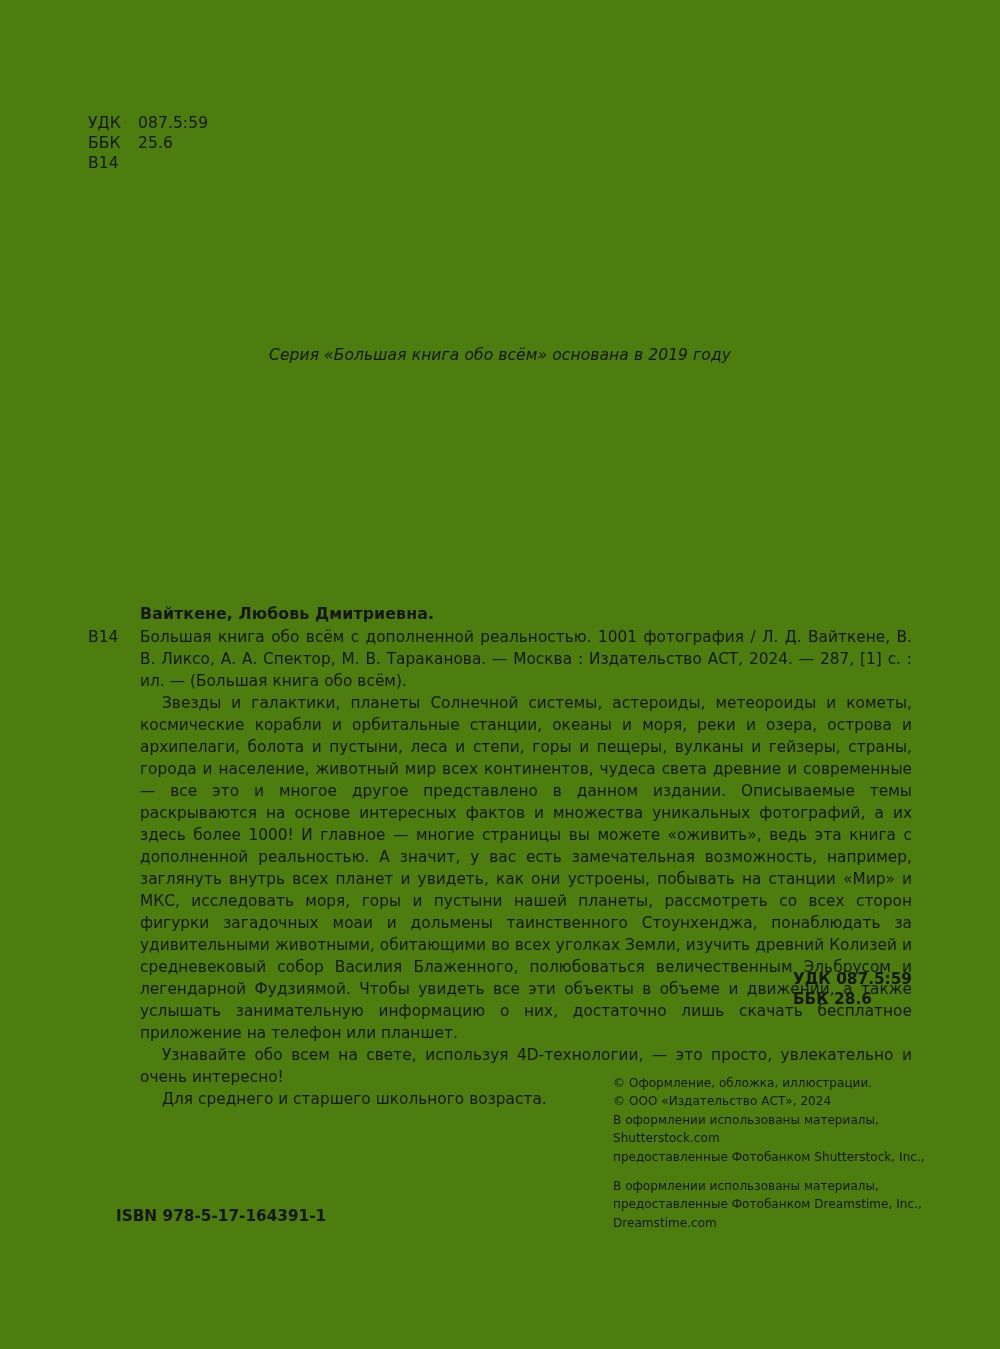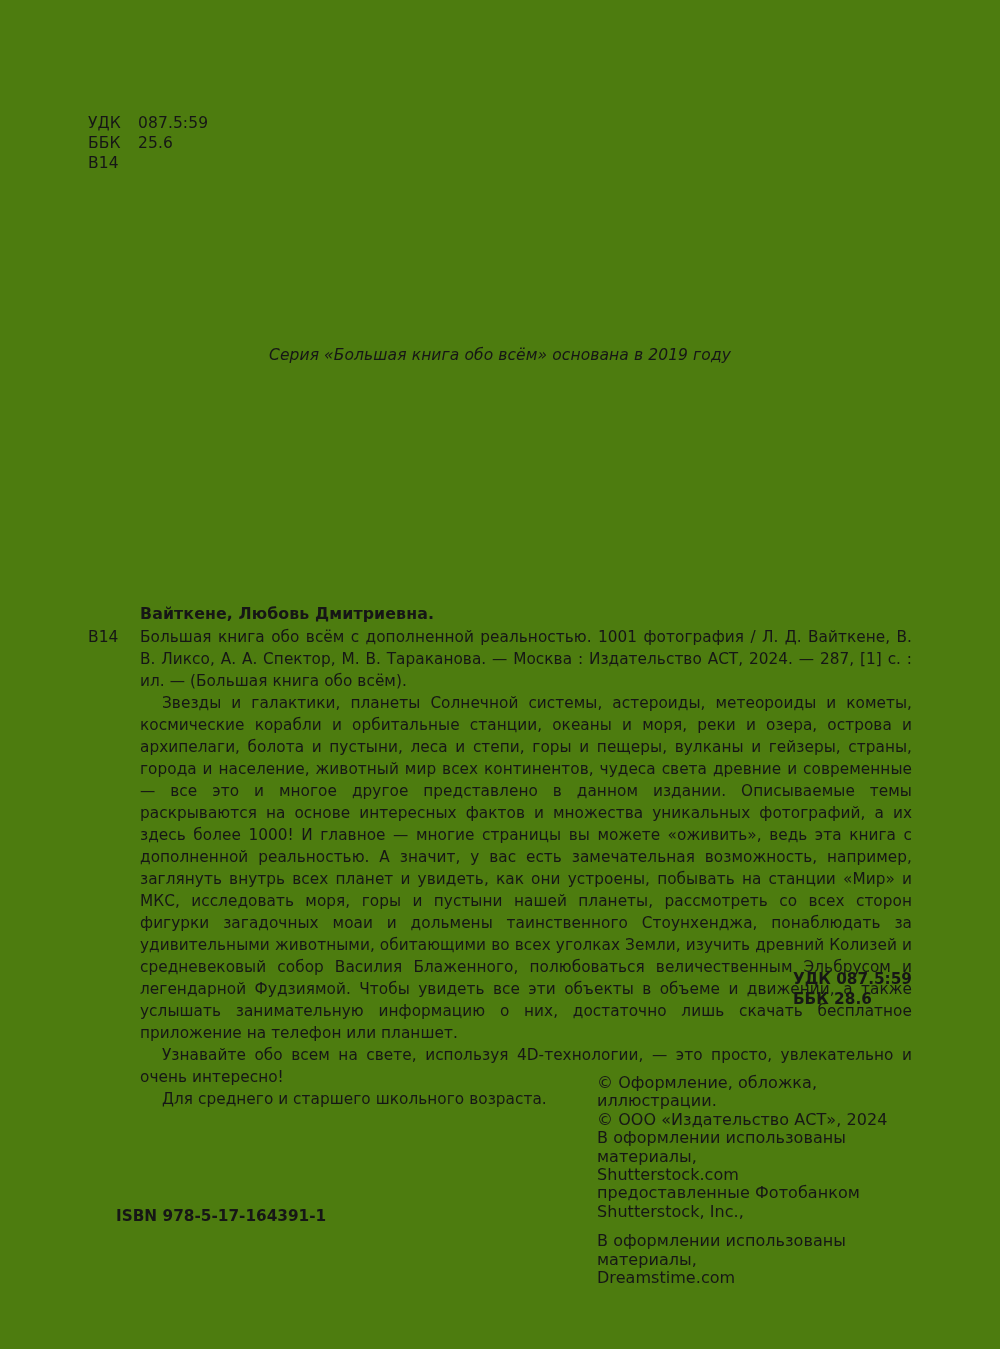--- a/index.html
+++ b/index.html
@@ -104,24 +104,24 @@
     top: 969px;
     text-align: left;
     font-weight: bold;
     font-size: 15.3px;
     line-height: 20px;
   }
 
   
   .copyright {
     position: absolute;
-    left: 597px;
+    left: 613px;
     top: 1074px;
     width: 320px;
-    font-size: 16px;
+    font-size: 12px;
     line-height: 18.4px;
     letter-spacing: 0.05px;
   }
   .copyright p {
     margin: 0;
   }
   .copyright p.gap {
     margin-top: 11px;
   }
 
@@ -174,18 +174,19 @@
     <div>ББК 28.6</div>
   </div>
 
   <div class="copyright">
     <p>© Оформление, обложка, иллюстрации.</p>
     <p>© ООО «Издательство АСТ», 2024</p>
     <p>В оформлении использованы материалы,</p>
     <p>Shutterstock.com</p>
     <p>предоставленные Фотобанком Shutterstock, Inc.,</p>
     <p class="gap">В оформлении использованы материалы,</p>
+    <p>предоставленные Фотобанком Dreamstime, Inc.,</p>
     <p>Dreamstime.com</p>
   </div>
 
   <div class="isbn-bottom">ISBN 978-5-17-164391-1</div>
 
 </div>
 
 </body></html>

